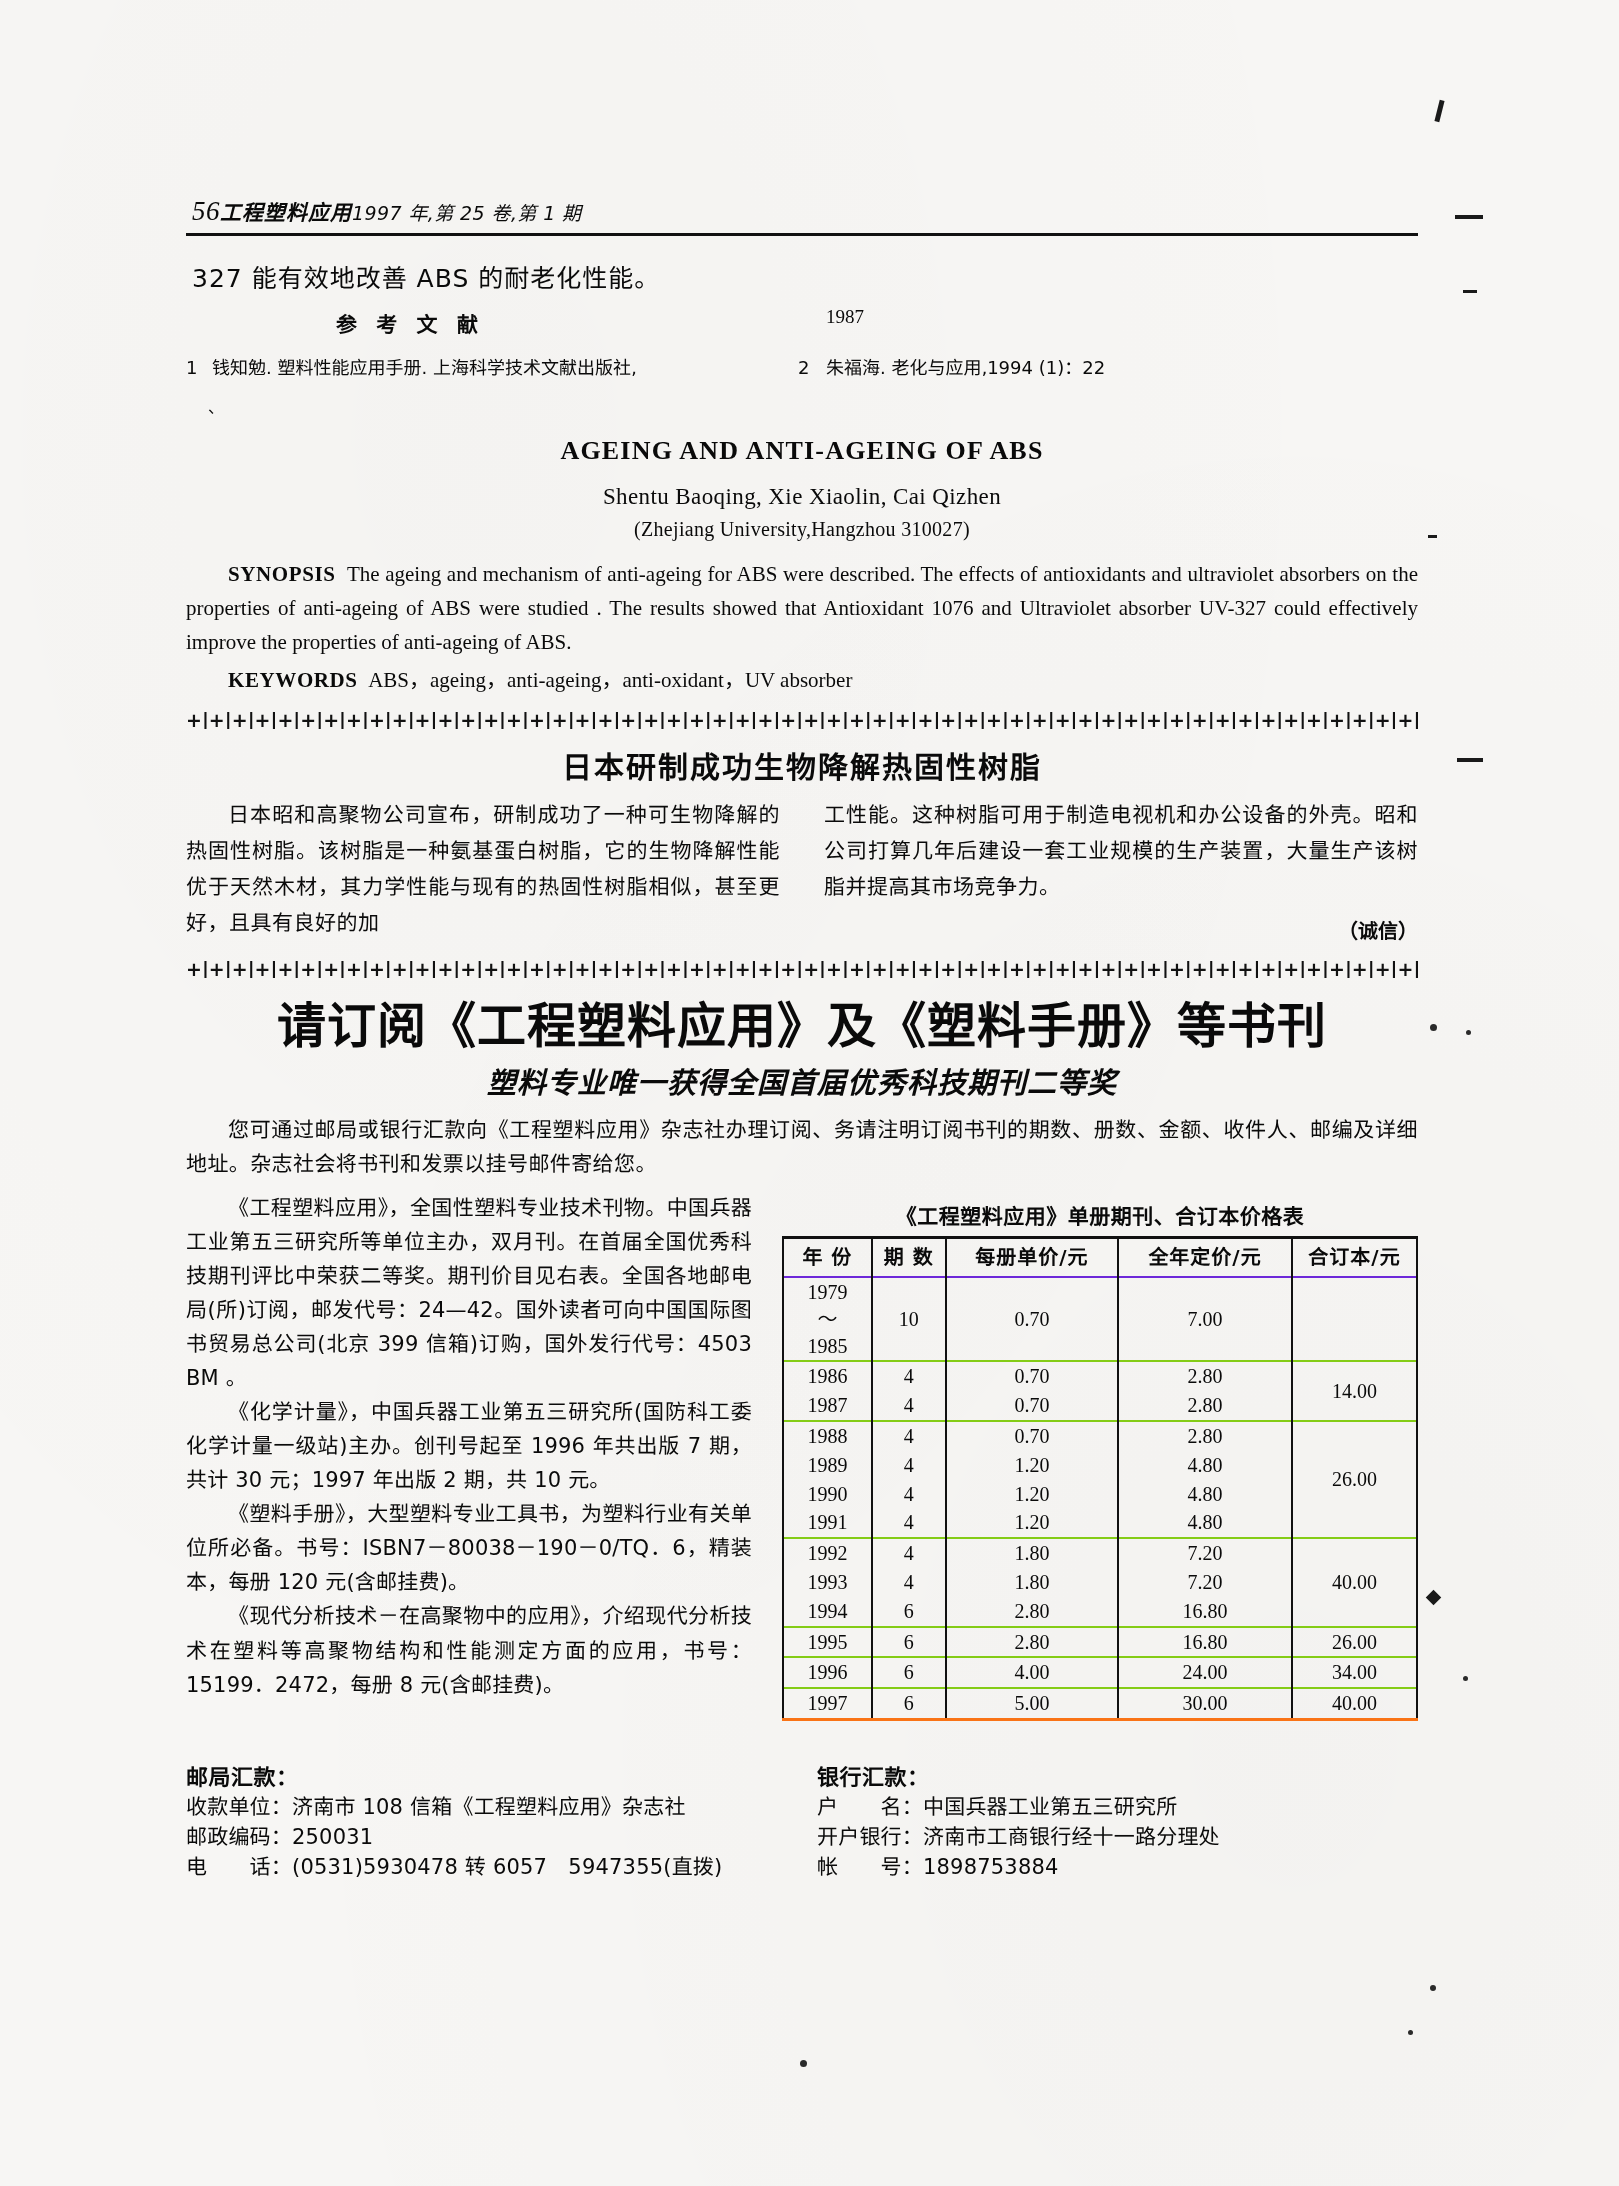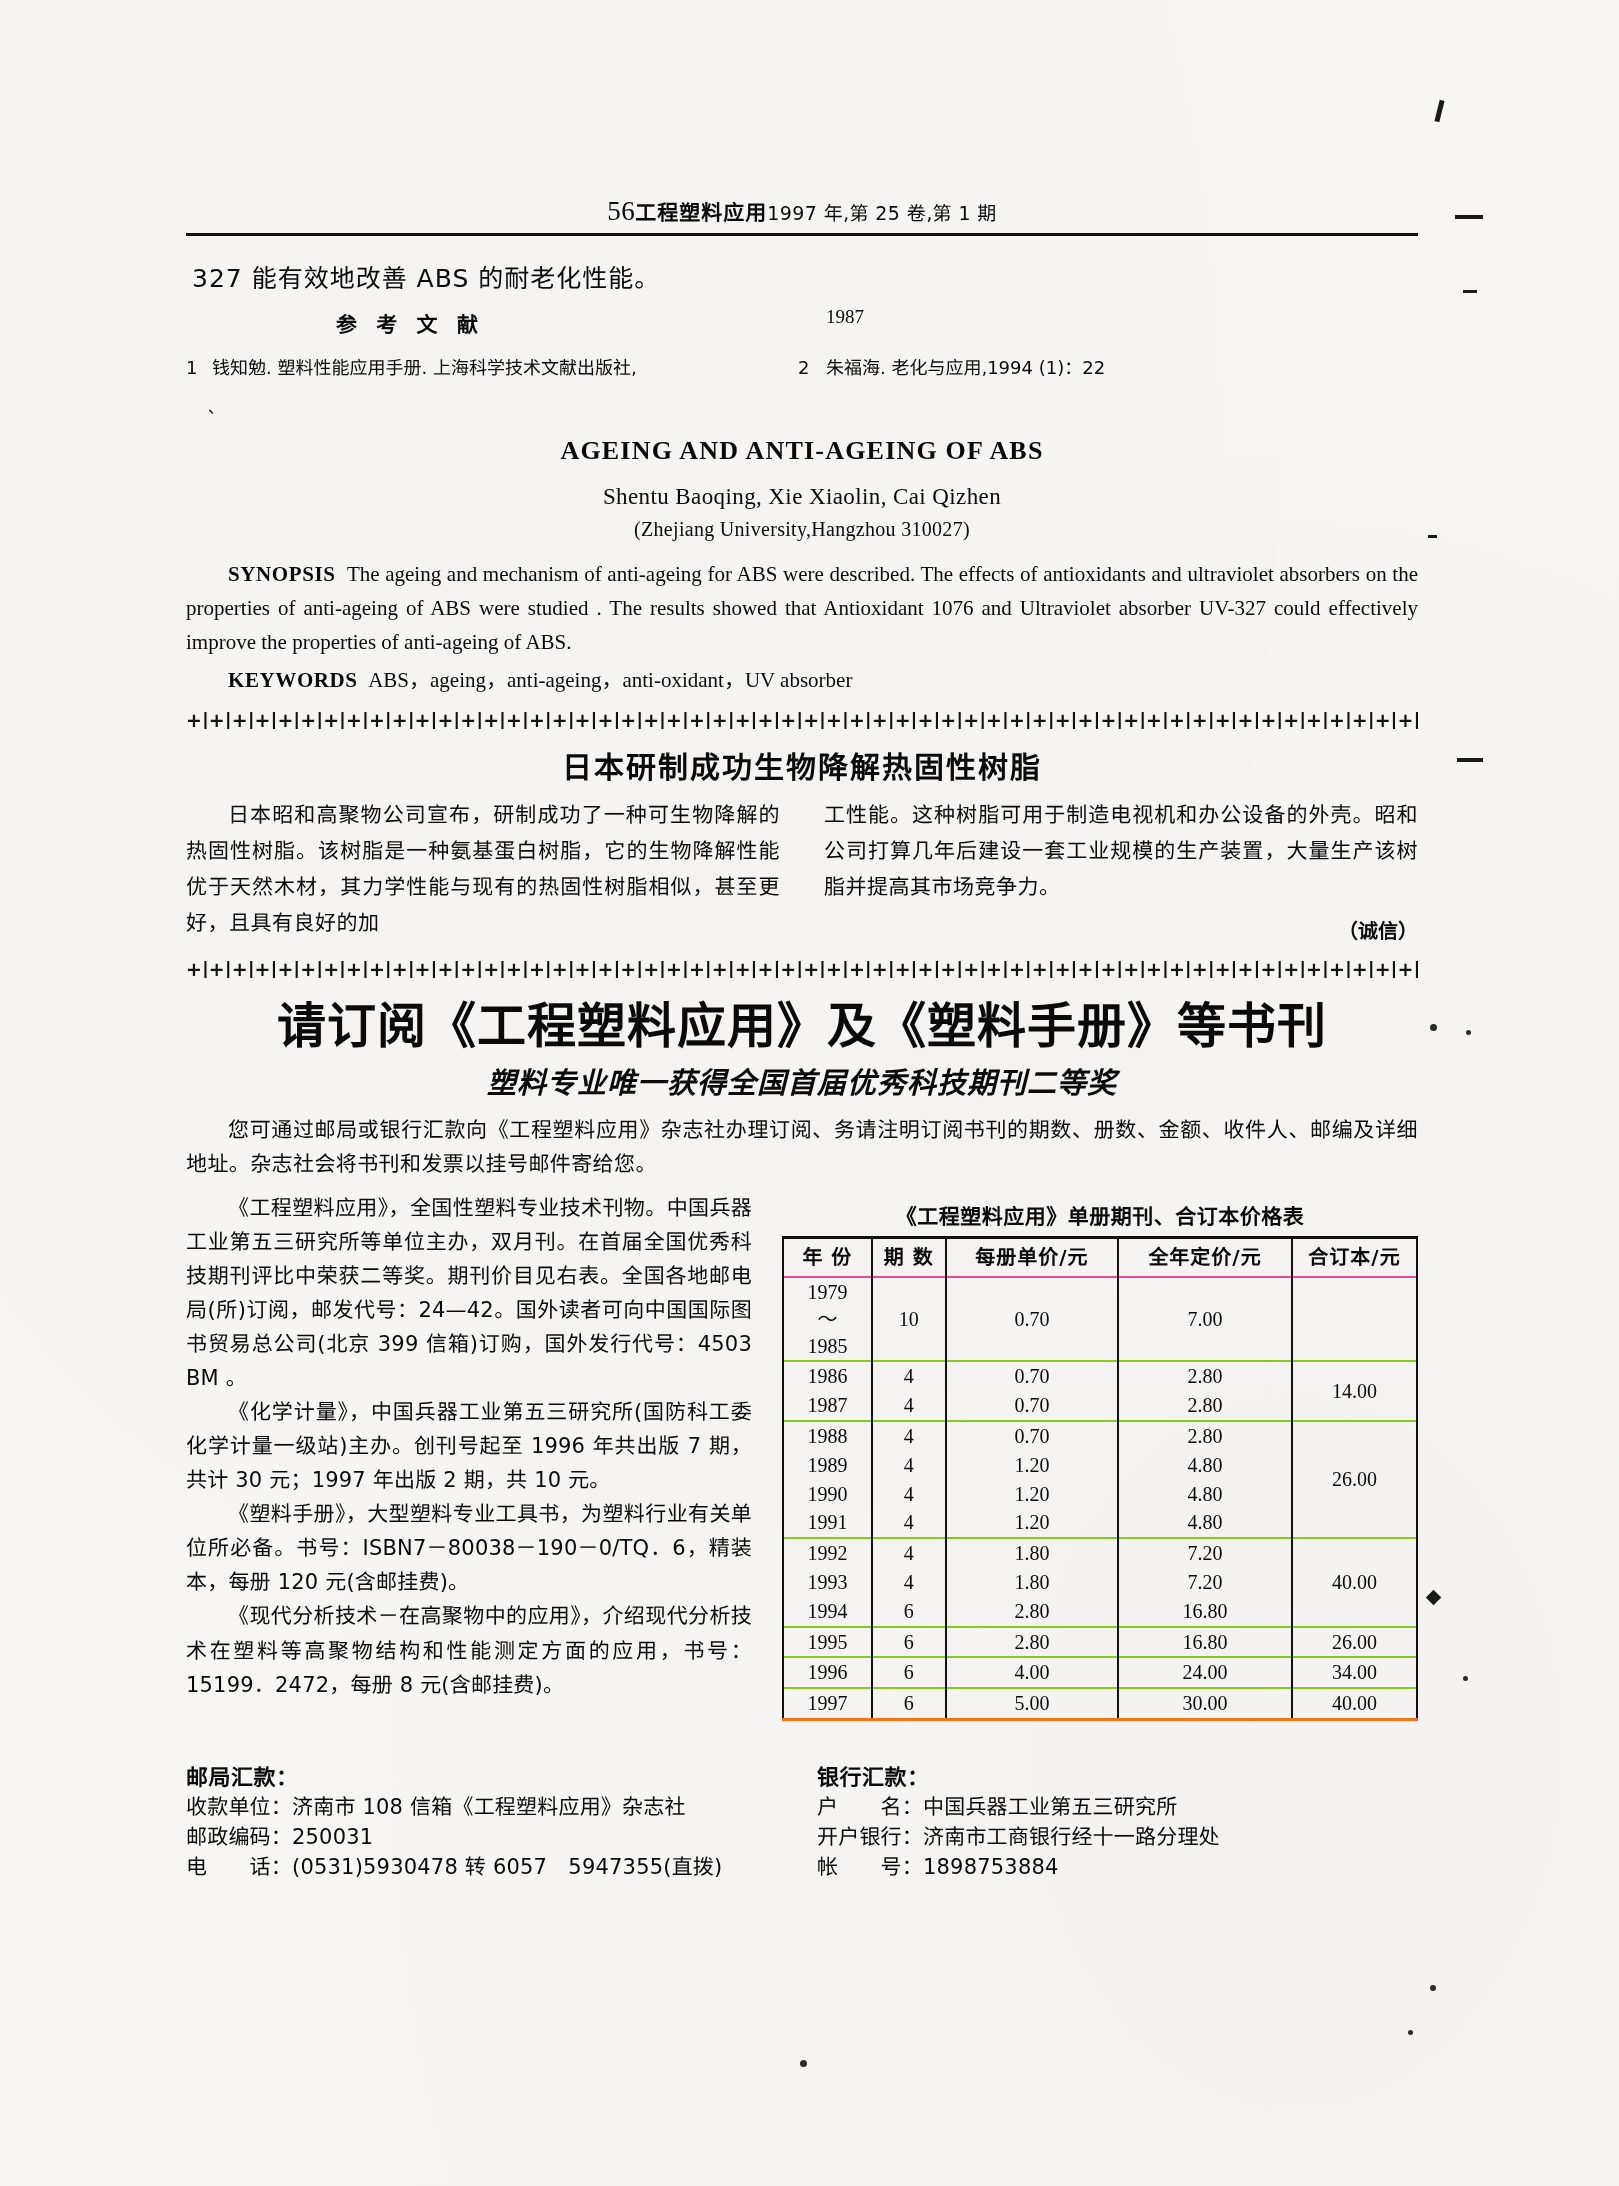--- a/index.html
+++ b/index.html
@@ -21,24 +21,25 @@
       radial-gradient(ellipse at 30% 20%, rgba(0,0,0,0.012), transparent 60%),
       radial-gradient(ellipse at 80% 80%, rgba(0,0,0,0.016), transparent 60%);
     pointer-events:none;
   }
 
   
   .frame{position:absolute;left:186px;top:196px;width:1232px;}
 
   
   .runhead{
-    display:flex;align-items:baseline;justify-content:center;
+    display:flex;align-items:baseline;justify-content:flex-start;
     font-family:"DejaVu Sans","Liberation Sans",sans-serif;
     font-size:23px;
     padding:0 6px 4px 6px;
+    font-style:italic;
   }
   .runhead .folio{font-family:"Liberation Serif",serif;font-size:27px;letter-spacing:.5px;}
   .runhead .journal{font-weight:700;font-size:21px;letter-spacing:1px;}
   .runhead .issue{font-size:19px;letter-spacing:.4px;}
   .rule-thick{height:3px;background:#111;margin:2px 0 0 0;}
 
   
   .tail-line{
     font-size:25px;margin:22px 0 0 6px;letter-spacing:1px;
     font-family:"DejaVu Sans","Liberation Sans",sans-serif;
@@ -119,21 +120,21 @@
     font-family:"Liberation Serif",serif;font-size:20px;
   }
   table.price th,table.price td{
     border-left:2px solid #111;border-right:2px solid #111;
     text-align:center;padding:1px 4px;line-height:1.34;
   }
   table.price thead th{
     font-family:"DejaVu Sans","Liberation Sans",sans-serif;
     font-weight:700;font-size:20px;letter-spacing:1px;padding:5px 4px;
   }
-  table.price thead tr{border-top:3px solid #111;border-bottom:2px solid #ec4899;}
+  table.price thead tr{border-top:3px solid #111;border-bottom:2px solid #6d28d9;}
   table.price tbody tr.grp{border-bottom:2px solid #84cc16;}
   table.price tbody tr:last-child{border-bottom:3px solid #f97316;}
   .c-year{width:86px;}
   .c-iss{width:72px;}
   .c-unit{width:186px;}
   .c-year-price{width:186px;}
   .c-bound{width:128px;}
   .stack{display:block;}
 
   

